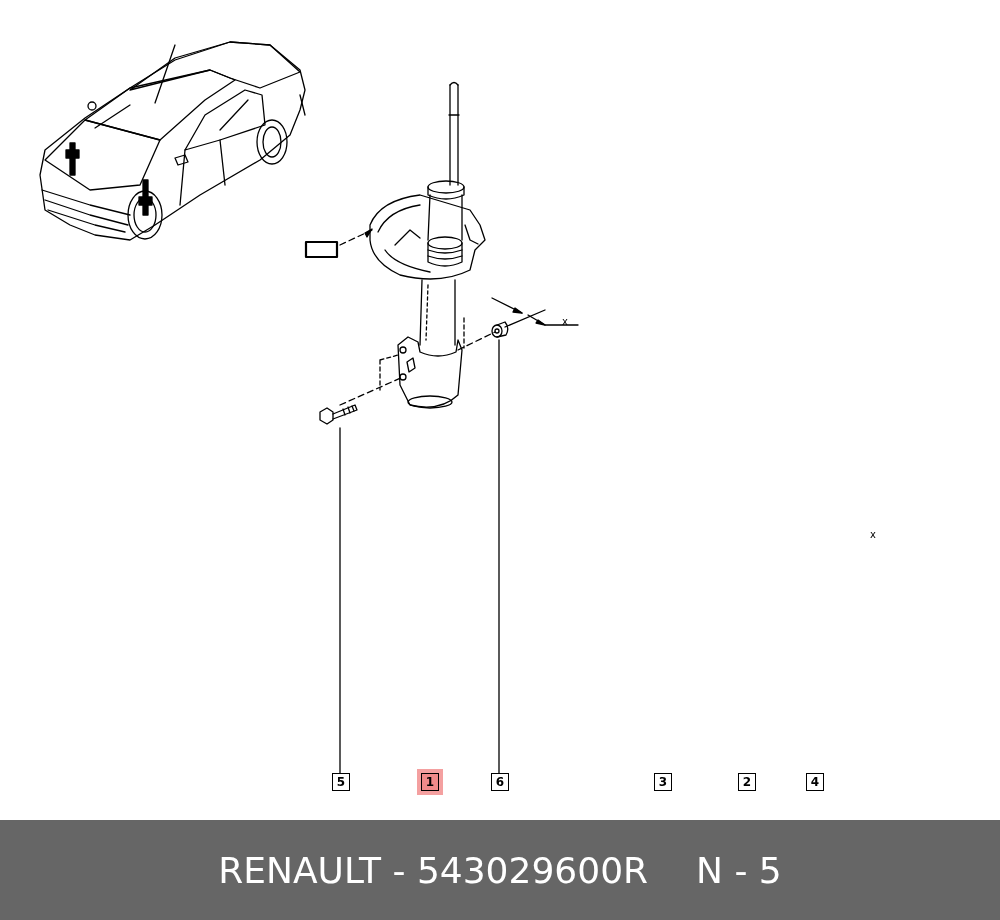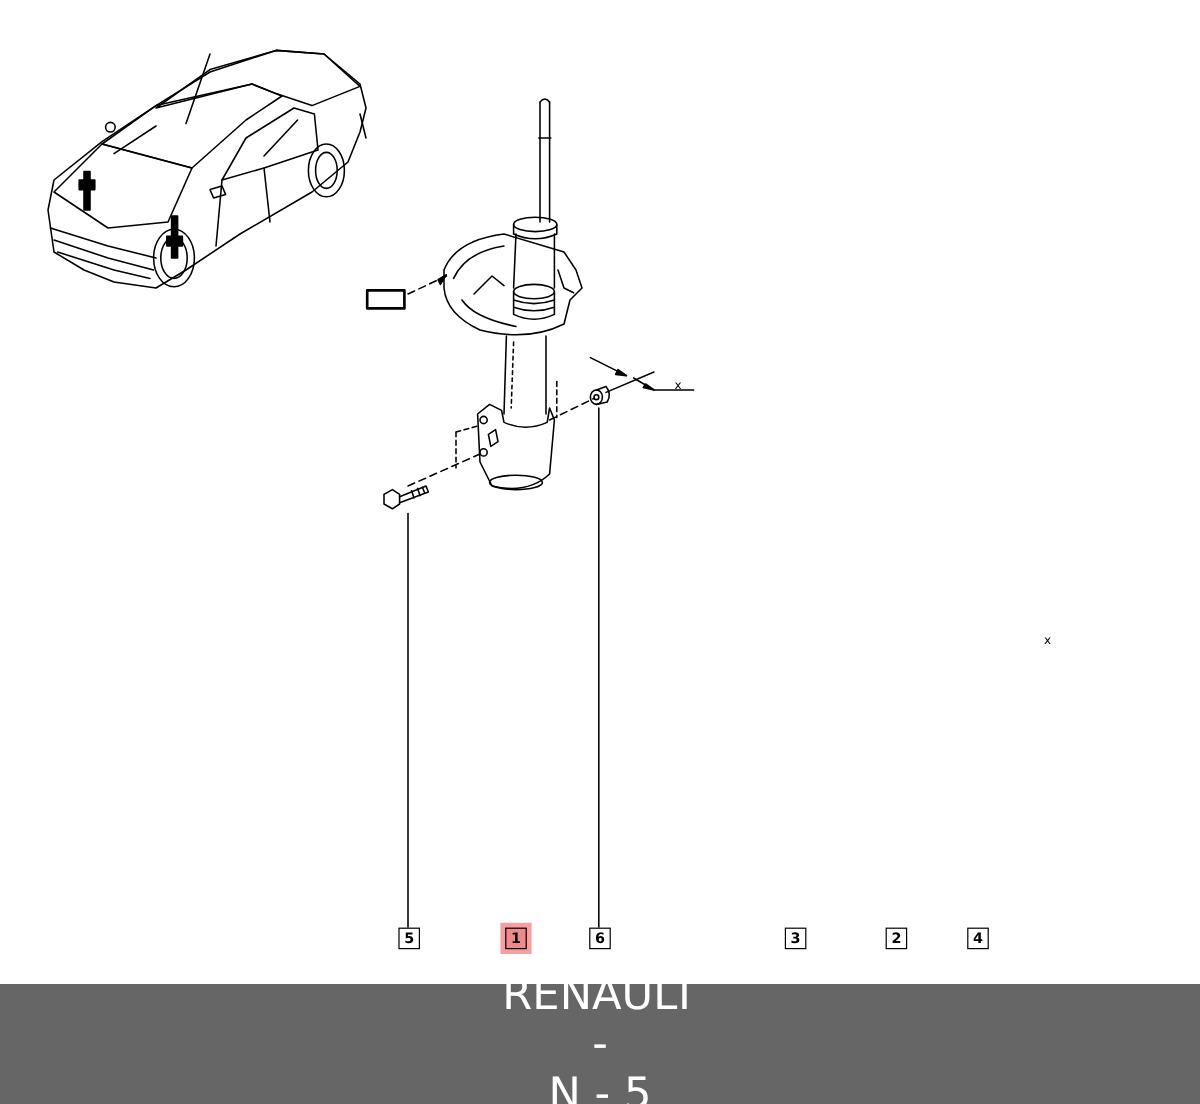--- a/index.html
+++ b/index.html
@@ -1,20 +1,20 @@
 <!DOCTYPE html>
 <html><head>
 <meta charset="utf-8">
 <style>
   html, body { margin: 0; padding: 0; }
   body { width: 1000px; height: 920px; background: #ffffff; position: relative; overflow: hidden; font-family: "Liberation Sans", sans-serif; }
   #diagram { position: absolute; left: 0; top: 0; width: 1000px; height: 820px; }
   .callout { position: absolute; width: 16px; height: 16px; border: 1px solid #000; background: #fff; font-family: "DejaVu Sans", sans-serif; font-weight: bold; font-size: 12px; line-height: 16px; text-align: center; color: #000; box-sizing: content-box; }
   .callout.hl { background: #f08a8a; border-color: #000; box-shadow: 0 0 0 4px #f4a0a0; }
-  .footer { position: absolute; left: 0; top: 820px; width: 1000px; height: 100px; background: #666666; color: #ffffff; font-family: "DejaVu Sans", sans-serif; font-size: 36px; display: flex; align-items: center; justify-content: center; letter-spacing: 0px; flex-direction: column; }
+  .footer { position: absolute; left: 0; top: 820px; width: 1000px; height: 100px; background: #666666; color: #ffffff; font-family: "DejaVu Sans", sans-serif; font-size: 36px; display: flex; align-items: center; justify-content: center; letter-spacing: 0px; }
   .footer .sep { display: inline-block; width: 48px; }
   .xlabel { position: absolute; font-family: "DejaVu Sans", sans-serif; font-size: 10px; color: #000; }
 </style>
 </head>
 <body>
 
 
 
 <svg id="diagram" viewBox="0 0 1000 820" xmlns="http://www.w3.org/2000/svg" fill="none" stroke="#000" stroke-width="1.3" stroke-linejoin="round" stroke-linecap="round">
 
@@ -210,18 +210,19 @@
 <div class="callout hl" style="left:421px; top:773px;">1</div>
 <div class="callout" style="left:491px; top:773px;">6</div>
 <div class="callout" style="left:654px; top:773px;">3</div>
 <div class="callout" style="left:738px; top:773px;">2</div>
 <div class="callout" style="left:806px; top:773px;">4</div>
 
 
 <div class="footer">
   <span>RENAULT</span>
   <span style="white-space:pre;"> - </span>
+  <span>543029600R</span>
   <span class="sep"></span>
   <span>N - 5</span>
 </div>
 
 
 
 
 </path></path></rect></path></body></html>

